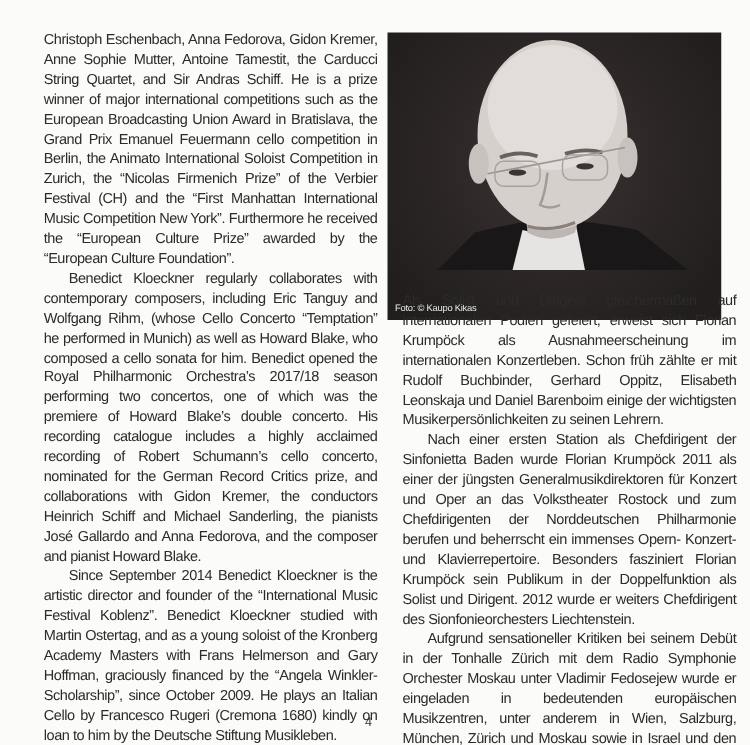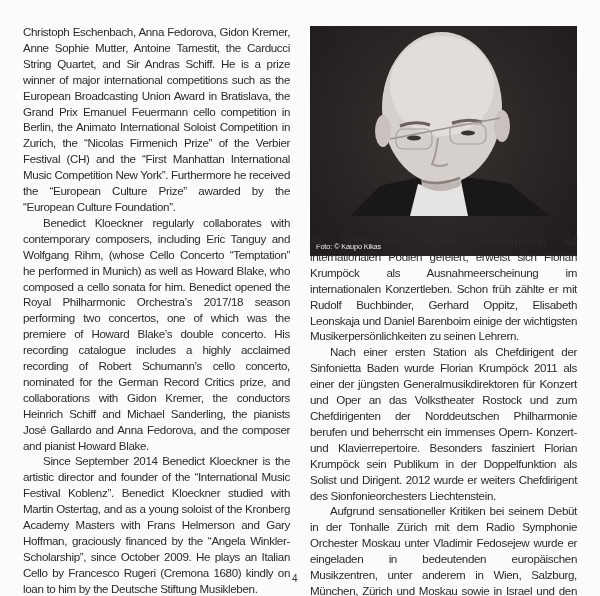--- a/index.html
+++ b/index.html
@@ -10,20 +10,21 @@
     color: #2b2b2b;
     position: relative;
   }
   .col {
     position: absolute;
     font-size: 11.6px;
     line-height: 15.9px;
     text-align: justify;
     letter-spacing: -0.35px;
     word-spacing: 0px;
+    margin-left: 12px;
   }
   .col p { margin: 0; }
   .col p.indent { text-indent: 20px; }
   #left { left: 23px; top: 24px; width: 267px; }
   #right { left: 310px; top: 233px; width: 267px; }
   .photo {
     position: absolute; left: 310px; top: 26px; width: 267px; height: 230px;
     background: radial-gradient(ellipse 60% 70% at 50% 45%, #3a3433 0%, #2b2625 60%, #221e1e 100%);
     overflow: hidden;
   }

